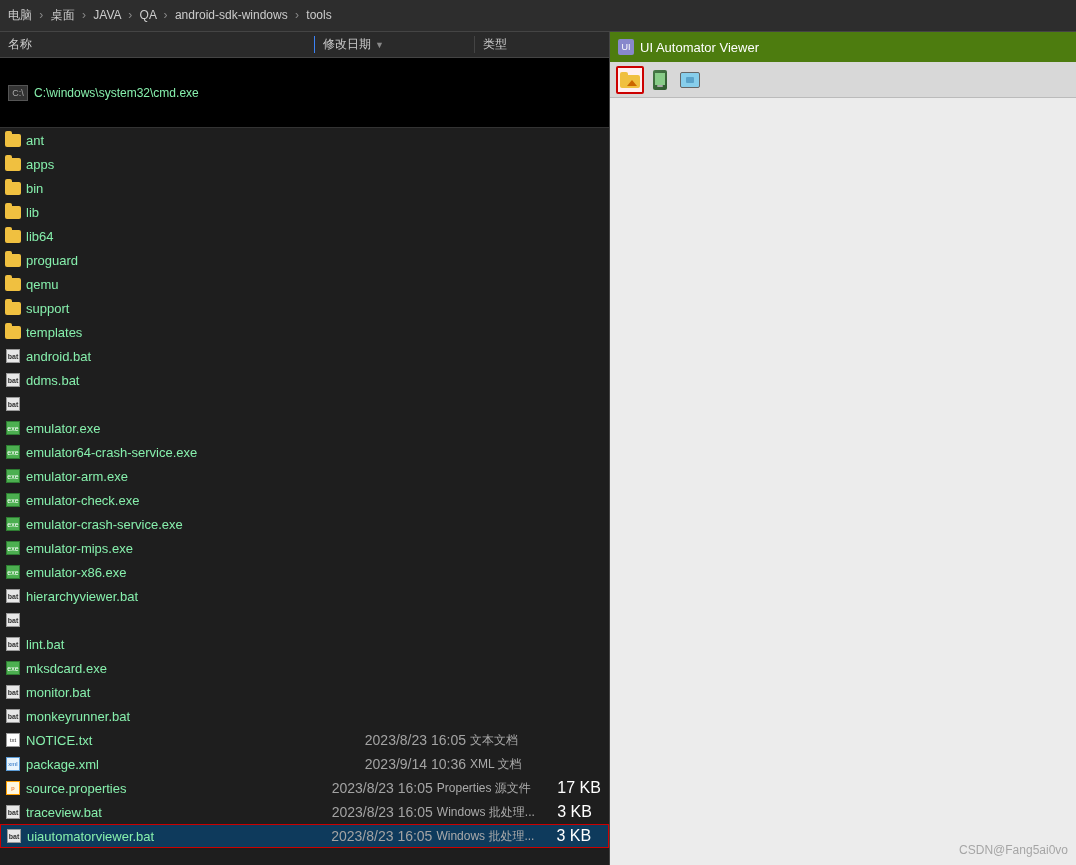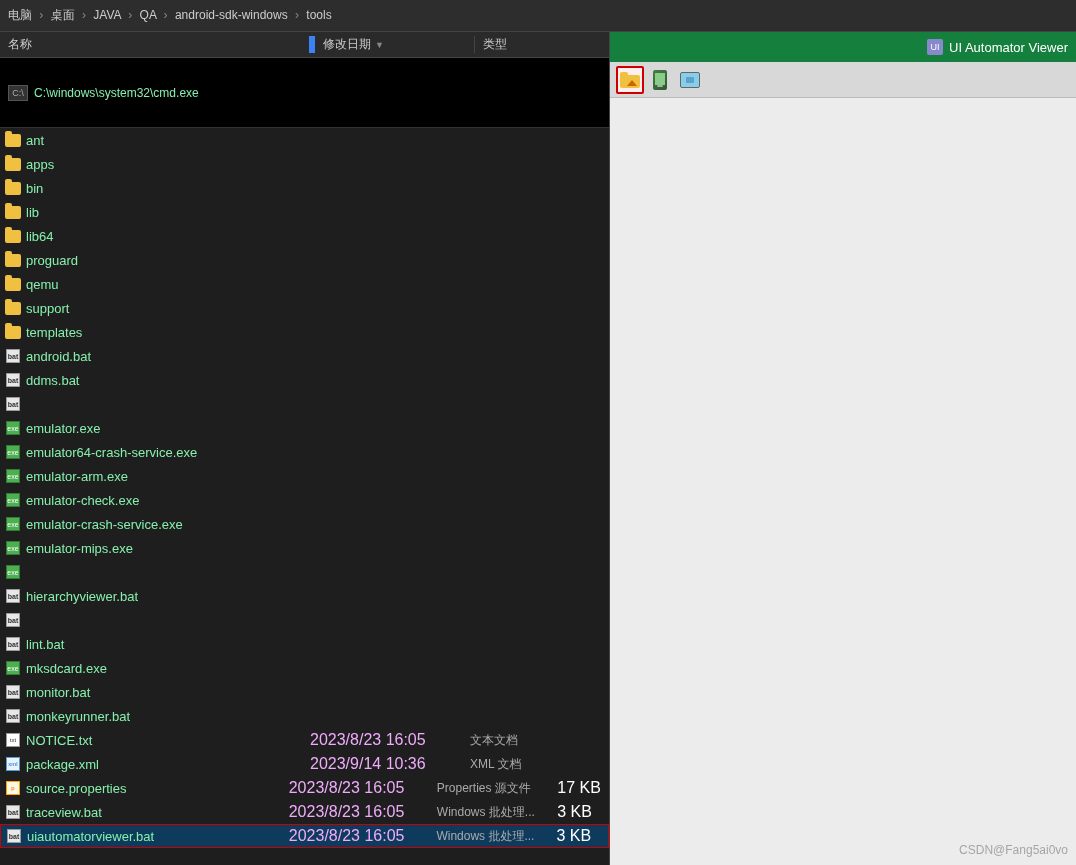--- a/index.html
+++ b/index.html
@@ -52,21 +52,21 @@
       background: #2a2a2a;
       border-bottom: 1px solid #444;
       height: 26px;
       align-items: center;
     }
     .col-name {
       width: 315px;
       padding-left: 8px;
       font-size: 12px;
       color: #ccc;
-      border-right: 6px solid #3b82f6;
+      border-right: 1px solid #3b82f6;
     }
     .col-date {
       width: 160px;
       padding-left: 8px;
       font-size: 12px;
       color: #ccc;
       border-right: 1px solid #444;
       display: flex;
       align-items: center;
       gap: 4px;
@@ -218,23 +218,24 @@
 
     .file-name {
       width: 280px;
       font-size: 13px;
       color: #86efac;
       white-space: nowrap;
       overflow: hidden;
     }
     .file-date {
       width: 160px;
-      font-size: 16px;
-      color: #f0abfc;
+      font-size: 14px;
+      color: #a3a3a3;
       padding-left: 4px;
+      text-align: right;
     }
     .file-type {
       width: 130px;
       font-size: 12px;
       color: #aaa;
       padding-left: 4px;
     }
     .file-size {
       width: 60px;
       font-size: 16px;
@@ -243,27 +244,26 @@
     }
 
     
     .uiav-panel {
       flex: 1;
       background: #e8e8e8;
       display: flex;
       flex-direction: column;
     }
     .uiav-titlebar {
-      background: #15803d;
+      background: #4d7c0f;
       height: 30px;
       display: flex;
       align-items: center;
       padding: 0 8px;
       gap: 6px;
-      justify-content: flex-end;
     }
     .uiav-title-icon {
       width: 16px;
       height: 16px;
       background: #8888cc;
       border-radius: 2px;
       display: flex;
       align-items: center;
       justify-content: center;
       font-size: 9px;
@@ -503,20 +503,21 @@
       <div class="file-item">
         <span class="file-icon">
             <div class="icon-exe">exe</div>
           </span>
         <span class="file-name">emulator-mips.exe</span>
       </div>
       <div class="file-item">
         <span class="file-icon">
             <div class="icon-exe">exe</div>
           </span>
+        <span class="file-name">emulator-x86.exe</span>
       </div>
       <div class="file-item">
         <span class="file-icon">
             <div class="icon-bat">bat</div>
           </span>
         <span class="file-name">hierarchyviewer.bat</span>
       </div>
       <div class="file-item">
         <span class="file-icon">
             <div class="icon-bat">bat</div>

